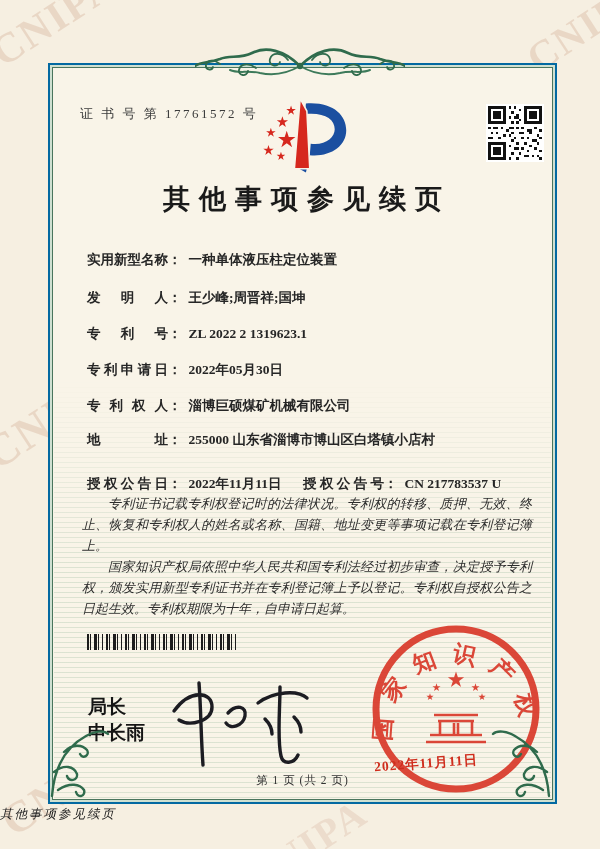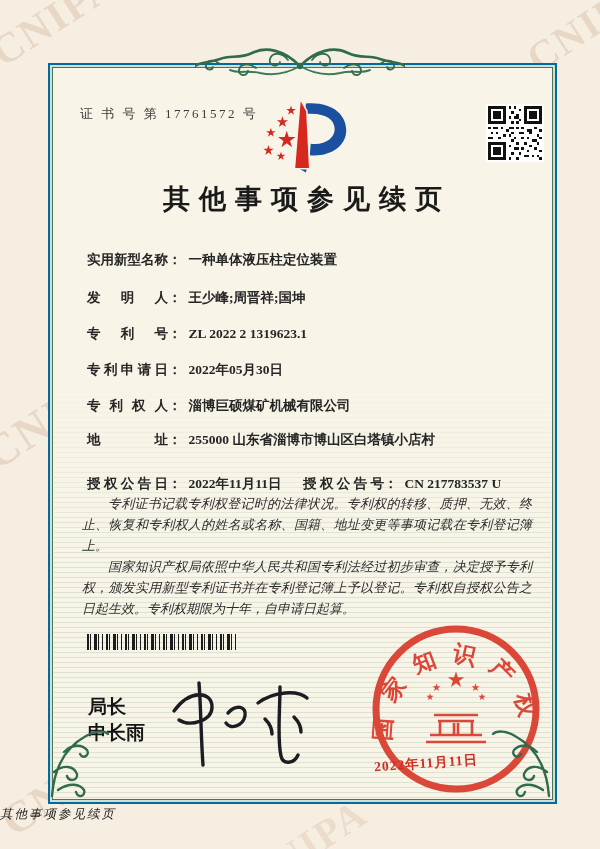--- a/index.html
+++ b/index.html
@@ -218,20 +218,21 @@
       <g fill="none" stroke="#d93a2b" stroke-width="2.6">
         <path d="M64,92 H108"></path>
         <path d="M68,98 H104"></path>
         <path d="M70,98 V112 M84,100 V112 M88,100 V112 M102,98 V112"></path>
         <path d="M60,112 H112"></path>
         <path d="M56,119 H116"></path>
       </g>
     </svg>
     <div class="seal-date">2022年11月11日</div>
 
+    <div class="page-num">第 1 页 (共 2 页)</div>
   </div>
 
   <svg class="flourish" style="left:50px;top:726px" width="62" height="74" viewBox="0 0 62 74">
     <use href="#flourish-shape"></use>
   </svg>
   <svg class="flourish" style="left:489px;top:726px" width="62" height="74" viewBox="0 0 62 74">
     <use href="#flourish-shape" transform="translate(62,0) scale(-1,1)"></use>
   </svg>
 
   <div class="footnote">其他事项参见续页</div>

